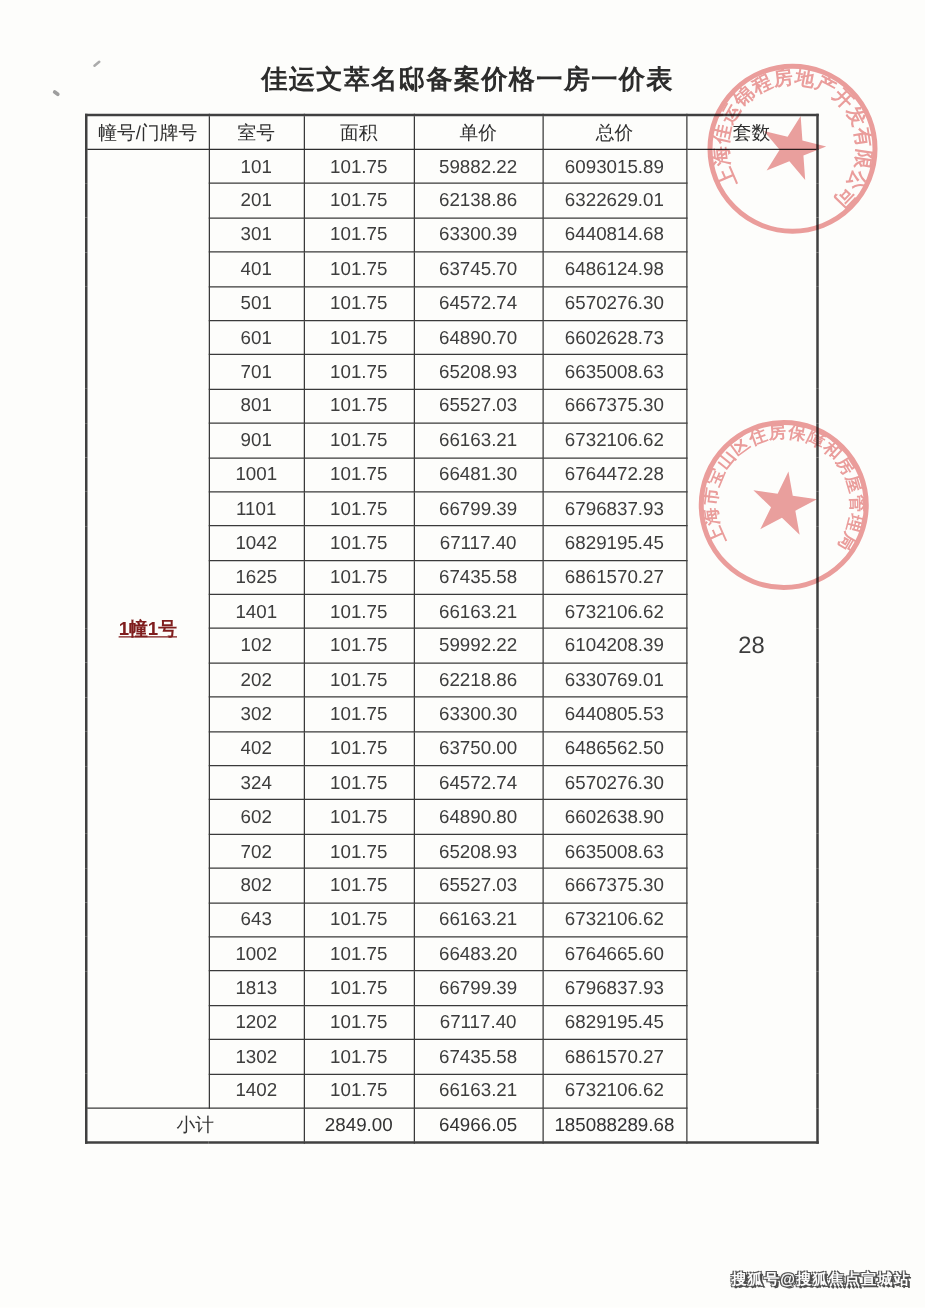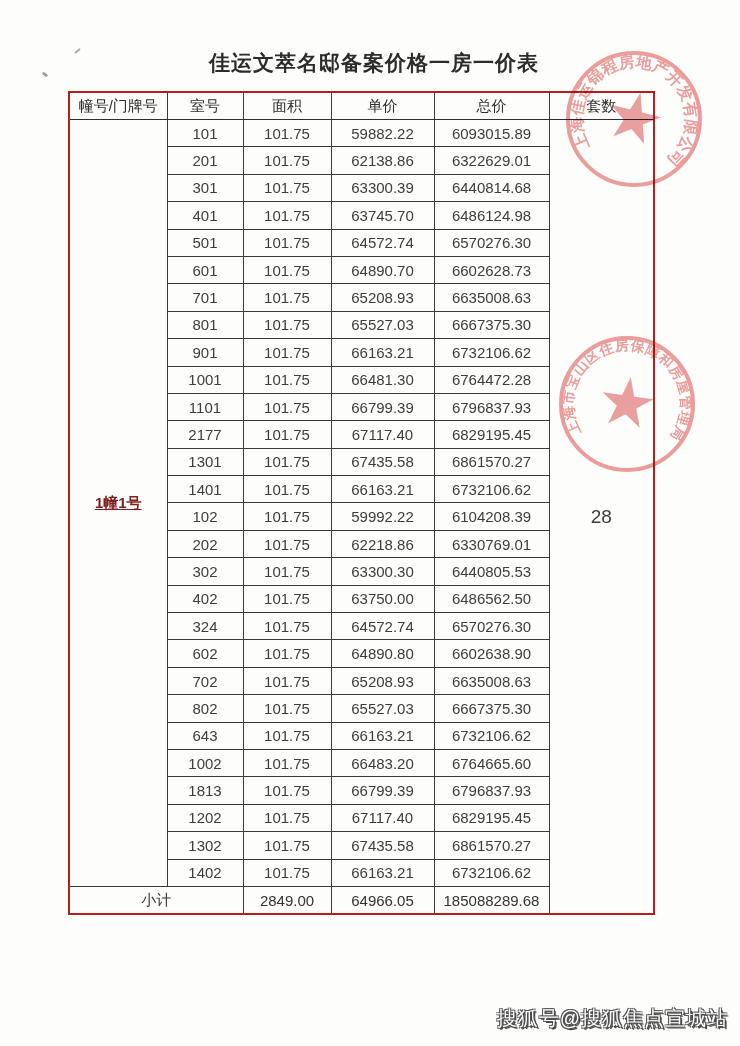--- a/index.html
+++ b/index.html
@@ -19,37 +19,37 @@
     width:585px;height:824px;
     border-collapse:collapse;table-layout:fixed;
     background:transparent;
   }
   table.price th, table.price td{
     border:1px solid #3a3a3a;
     text-align:center;vertical-align:middle;
     font-size:15px;color:#3d3d3d;
     padding:0;overflow:hidden;white-space:nowrap;
   }
-  table.price{border:2px solid #b91c1c;}
+  table.price{border:2px solid #404040;}
   table.price thead th{
     height:26px;font-weight:500;color:#2e2e2e;font-size:15px;
     border-bottom:1px solid #2e2e2e;
   }
   table.price .building-cell{font-weight:700;color:#7f1d1d;text-decoration:underline;}
   table.price .count-cell{font-size:19px;color:#3d3d3d;}
   table.price .subtotal-row td{height:26px;color:#333;}
   table.price .subtotal-label{font-size:15px;color:#2e2e2e;}
   .stamp{
     position:absolute;width:150px;height:150px;
     mix-blend-mode:multiply;opacity:.9;pointer-events:none;
   }
   .stamp svg{display:block;}
   .watermark{
     position:absolute;right:12px;bottom:14px;
-    font-size:20px;font-weight:400;letter-spacing:1px;
+    font-size:12px;font-weight:700;letter-spacing:1px;
     color:#fdfdfd;
     text-shadow:2px 2px 0 #4c4c4c,-1px -1px 0 #555,1px -1px 0 #555,-1px 1px 0 #555,1px 1px 0 #444;
   }
   .speck{position:absolute;background:#ababab;border-radius:2px;}
   .speck-a{left:74px;top:50px;width:7px;height:2px;transform:rotate(-40deg);}
   .speck-b{left:42px;top:73px;width:6px;height:3px;transform:rotate(35deg);background:#9e9e9e;}
 </style>
 </head>
 <body>
 
@@ -140,27 +140,27 @@
         <td>66481.30</td>
         <td>6764472.28</td>
       </tr>
       <tr>
         <td>1101</td>
         <td>101.75</td>
         <td>66799.39</td>
         <td>6796837.93</td>
       </tr>
       <tr>
-        <td>2177</td>
+        <td>1042</td>
         <td>101.75</td>
         <td>67117.40</td>
         <td>6829195.45</td>
       </tr>
       <tr>
-        <td>1301</td>
+        <td>1625</td>
         <td>101.75</td>
         <td>67435.58</td>
         <td>6861570.27</td>
       </tr>
       <tr>
         <td>1401</td>
         <td>101.75</td>
         <td>66163.21</td>
         <td>6732106.62</td>
       </tr>

